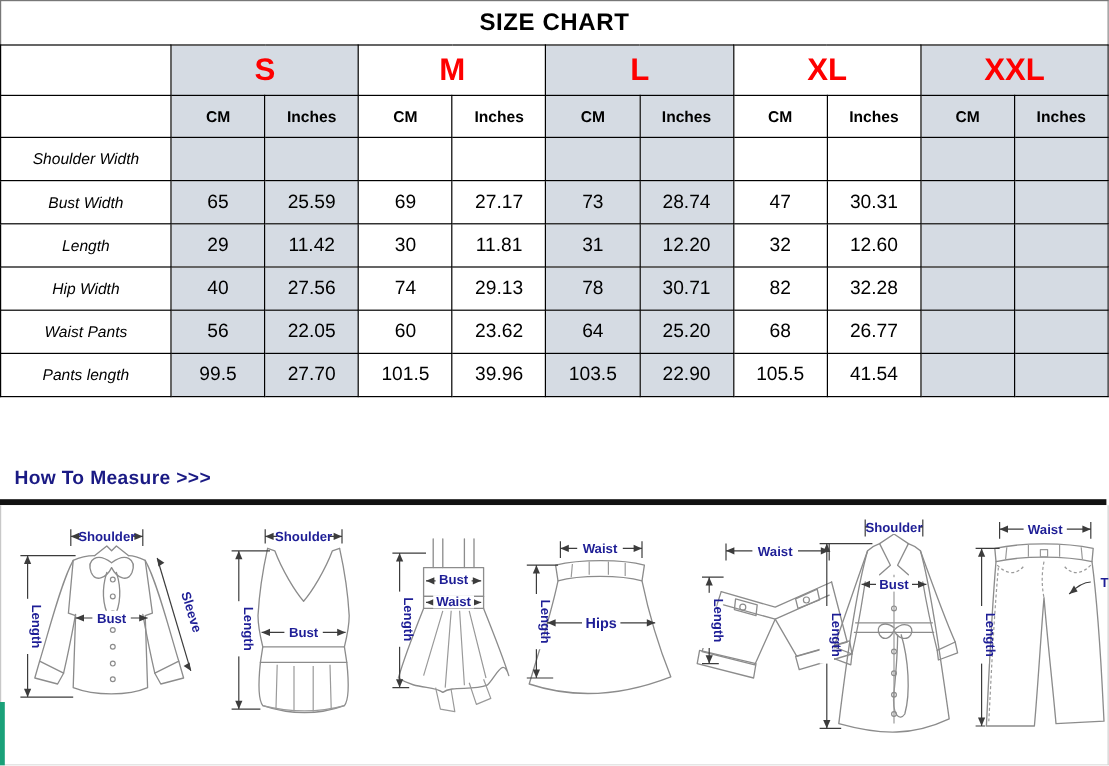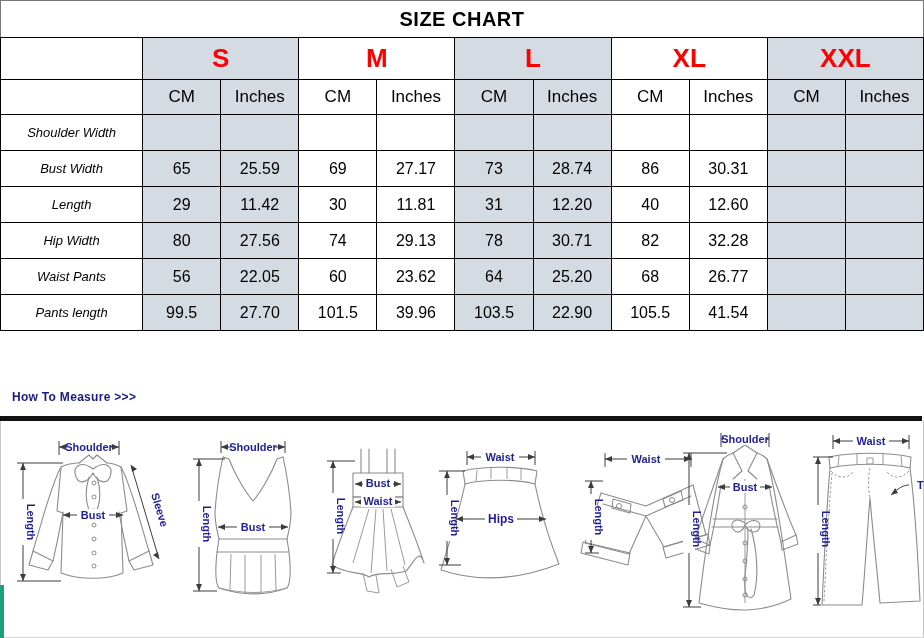--- a/index.html
+++ b/index.html
@@ -19,28 +19,28 @@
   table.size-chart{
     position:absolute;left:0;top:37px;width:924px;border-collapse:collapse;table-layout:fixed;
   }
   table.size-chart td{
     border:1px solid #000;text-align:center;vertical-align:middle;padding:0;
     overflow:hidden;white-space:nowrap;
   }
   col.c-label{width:142px;}
   col.c-data{width:78px;}
   tr.r-size td{height:41px;font-size:26px;font-weight:bold;color:#fe0000;}
-  tr.r-units td{height:34px;font-size:17px;font-weight:normal;}
+  tr.r-units td{height:34px;font-size:13px;font-weight:bold;}
   tr.r-data td{height:35px;font-size:16px;}
   tr.r-data td.lbl{font-size:13px;font-weight:normal;font-style:italic;}
   td.g{background:#d5dbe3;}
   
   .measure-heading{
     position:absolute;left:12px;top:390px;
-    font-size:12px;font-weight:bold;color:#1a1a84;letter-spacing:0.3px;
+    font-size:16px;font-weight:bold;color:#1a1a84;letter-spacing:0.3px;
   }
   .divider-bar{position:absolute;left:0;top:416px;width:922px;height:5px;background:#121212;}
   
   .figures-area{
     position:absolute;left:0;top:421px;width:924px;height:217px;box-sizing:border-box;
     border-left:1px solid #c8c8c8;border-right:1px solid #c8c8c8;border-bottom:1px solid #d5d5d5;
     background:#fff;
   }
   .accent-strip{position:absolute;left:0;top:585px;width:4px;height:53px;background:#1aa179;z-index:5;}
   .fig{position:absolute;}
@@ -111,41 +111,41 @@
       <td class="g"></td>
     </tr>
     <tr class="r-data">
       <td class="lbl">Bust Width</td>
       <td class="g">65</td>
       <td class="g">25.59</td>
       <td>69</td>
       <td>27.17</td>
       <td class="g">73</td>
       <td class="g">28.74</td>
-      <td>86</td>
+      <td>47</td>
       <td>30.31</td>
       <td class="g"></td>
       <td class="g"></td>
     </tr>
     <tr class="r-data">
       <td class="lbl">Length</td>
       <td class="g">29</td>
       <td class="g">11.42</td>
       <td>30</td>
       <td>11.81</td>
       <td class="g">31</td>
       <td class="g">12.20</td>
-      <td>40</td>
+      <td>32</td>
       <td>12.60</td>
       <td class="g"></td>
       <td class="g"></td>
     </tr>
     <tr class="r-data">
       <td class="lbl">Hip Width</td>
-      <td class="g">80</td>
+      <td class="g">40</td>
       <td class="g">27.56</td>
       <td>74</td>
       <td>29.13</td>
       <td class="g">78</td>
       <td class="g">30.71</td>
       <td>82</td>
       <td>32.28</td>
       <td class="g"></td>
       <td class="g"></td>
     </tr>

